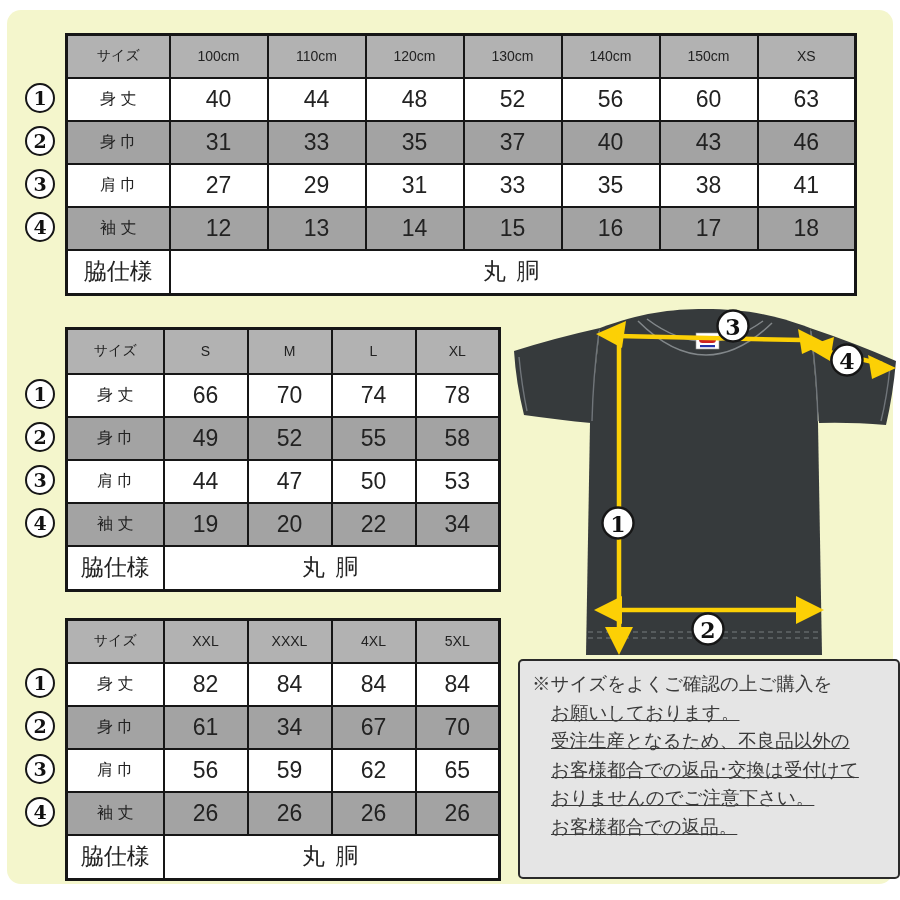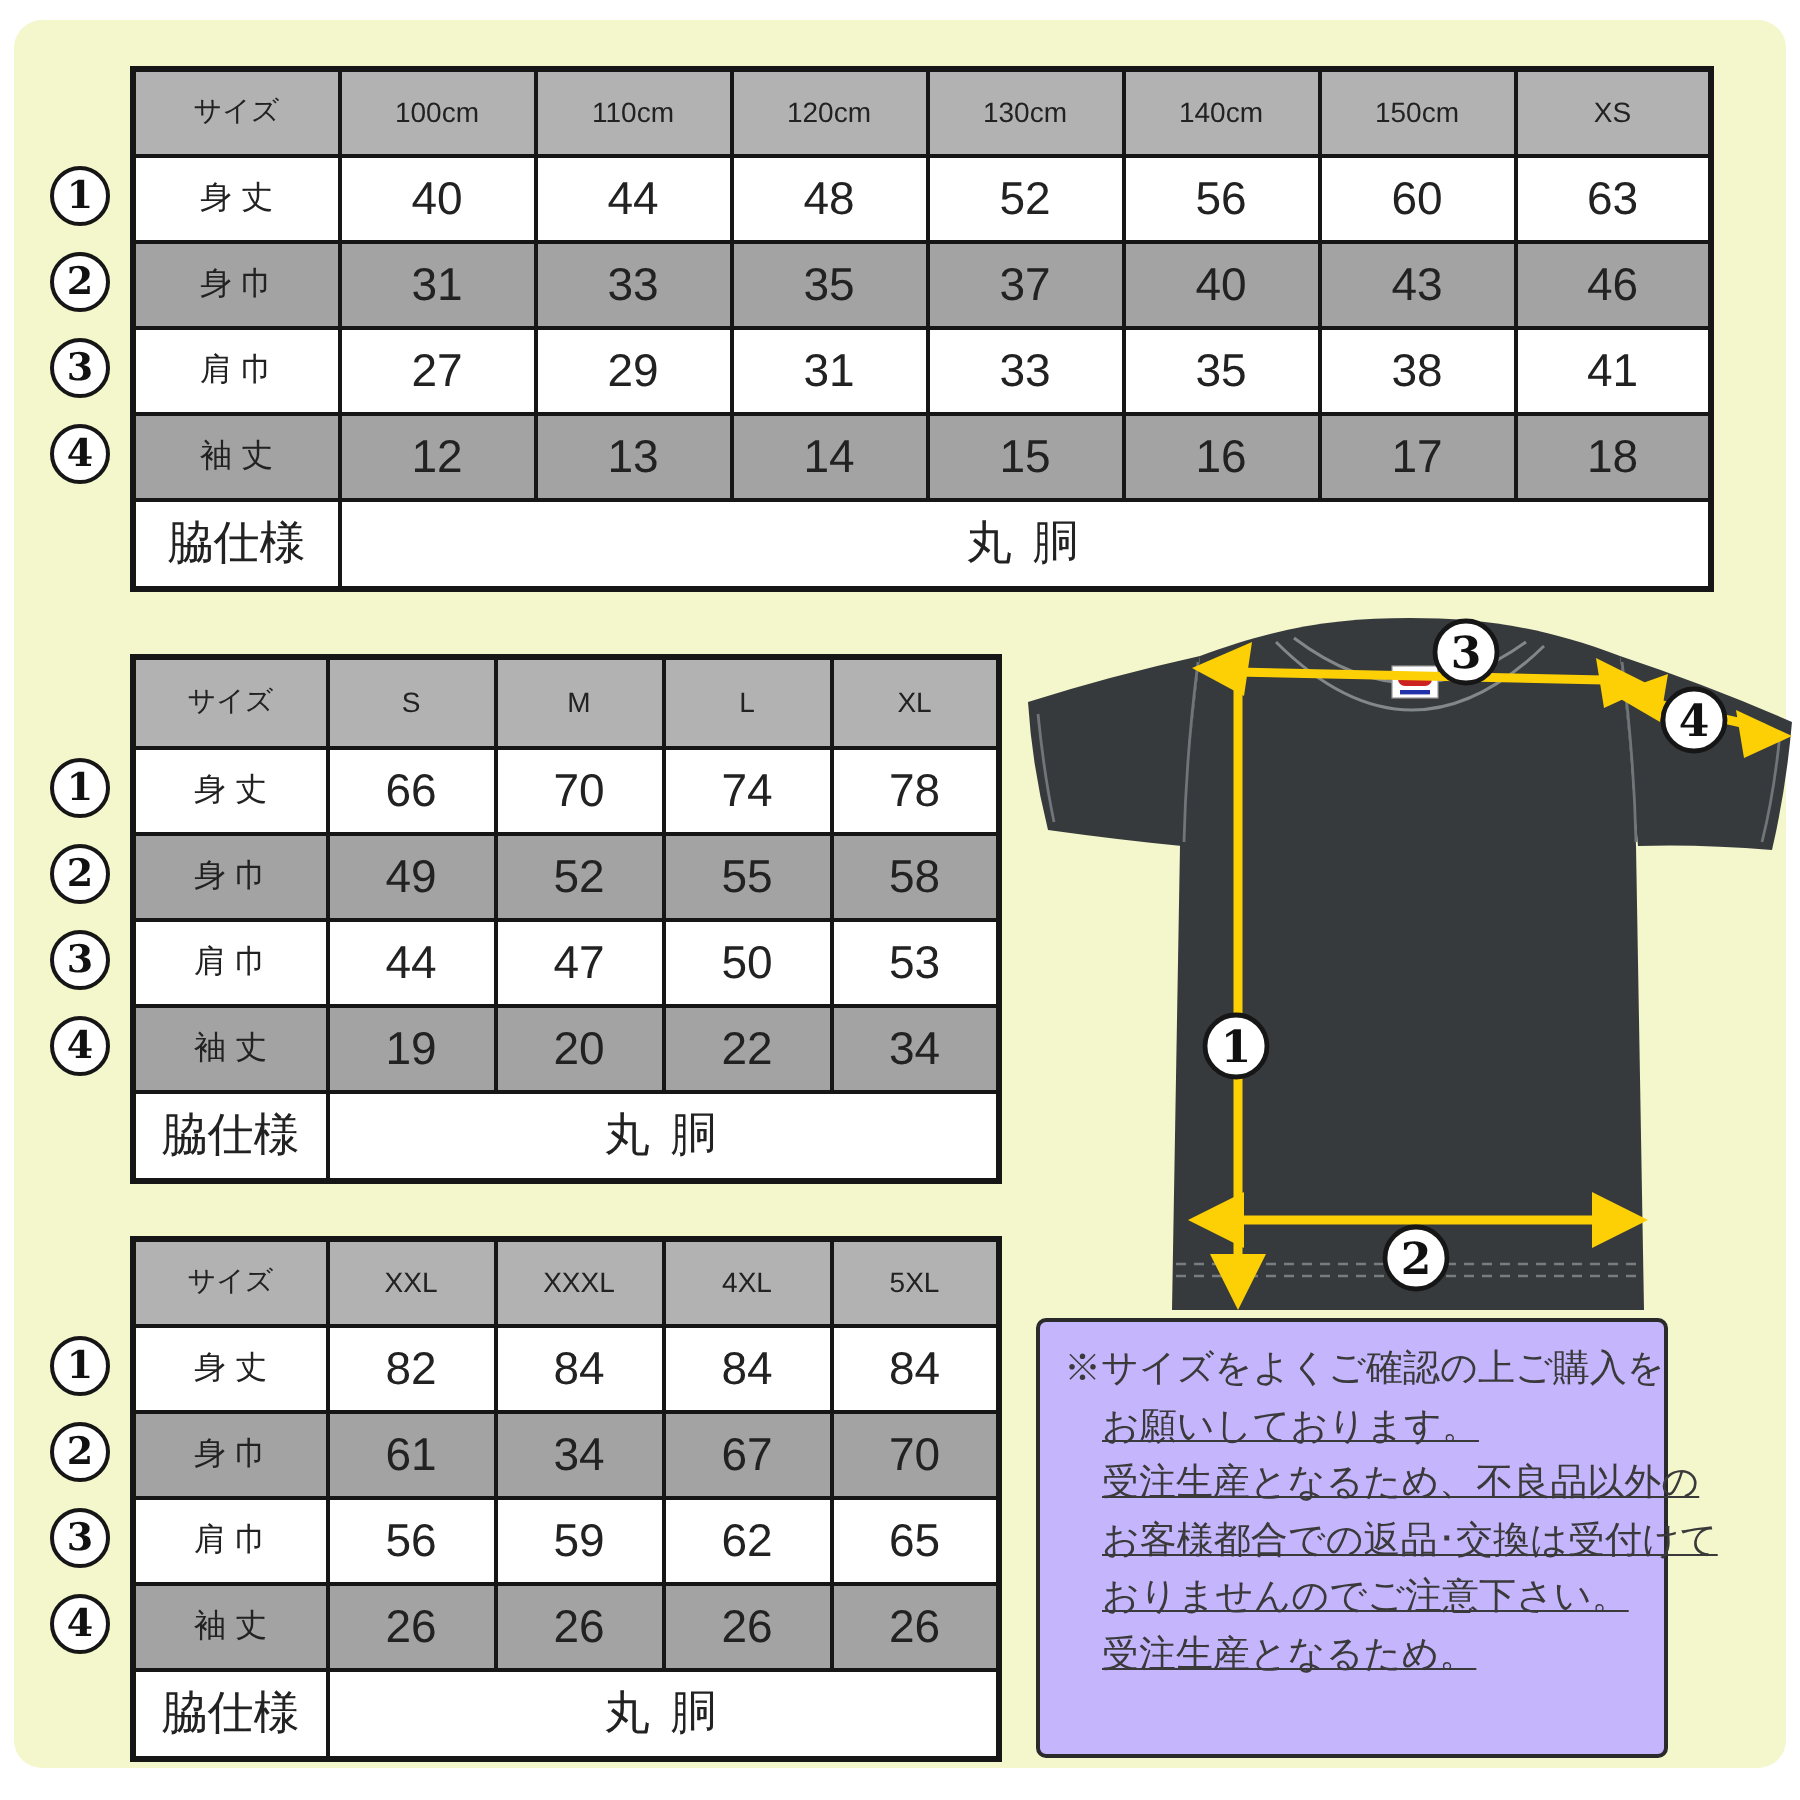--- a/index.html
+++ b/index.html
@@ -37,22 +37,22 @@
     position:absolute;left:25px;width:30px;height:30px;border-radius:50%;
     background:#ffffff;border:2px solid #161616;box-sizing:border-box;
     display:flex;align-items:center;justify-content:center;
     font-family:"DejaVu Serif", serif;font-size:19px;font-weight:bold;color:#111;
     line-height:1;
   }
   
   #shirt-diagram{position:absolute;left:500px;top:303px;}
   
   .note-box{
-    position:absolute;left:518px;top:659px;width:316px;height:220px;
-    background:#c4b5fd;border:2px solid #2a2a2a;border-radius:5px;
+    position:absolute;left:518px;top:659px;width:382px;height:220px;
+    background:#e5e5e5;border:2px solid #2a2a2a;border-radius:5px;
     box-sizing:border-box;padding:9px 10px 0 12px;
     font-size:18.5px;line-height:28.5px;color:#3a3a3a;
   }
   .note-line{white-space:nowrap;}
   .note-line.indent{padding-left:19px;text-decoration:underline;}
 </style>
 </head>
 <body>
 
 <div class="bg"></div>
@@ -308,14 +308,14 @@
     <text x="208" y="327" text-anchor="middle" dominant-baseline="central" font-family="DejaVu Serif, serif" font-size="22" font-weight="bold" fill="#111">2</text>
   </g>
 </svg>
 
 <div class="note-box">
   <div class="note-line">※サイズをよくご確認の上ご購入を</div>
   <div class="note-line indent">お願いしております。</div>
   <div class="note-line indent">受注生産となるため、不良品以外の</div>
   <div class="note-line indent">お客様都合での返品･交換は受付けて</div>
   <div class="note-line indent">おりませんのでご注意下さい。</div>
-  <div class="note-line indent">受注生産となるため。</div>
+  <div class="note-line indent">お客様都合での返品。</div>
 </div>
 
 </body></html>

